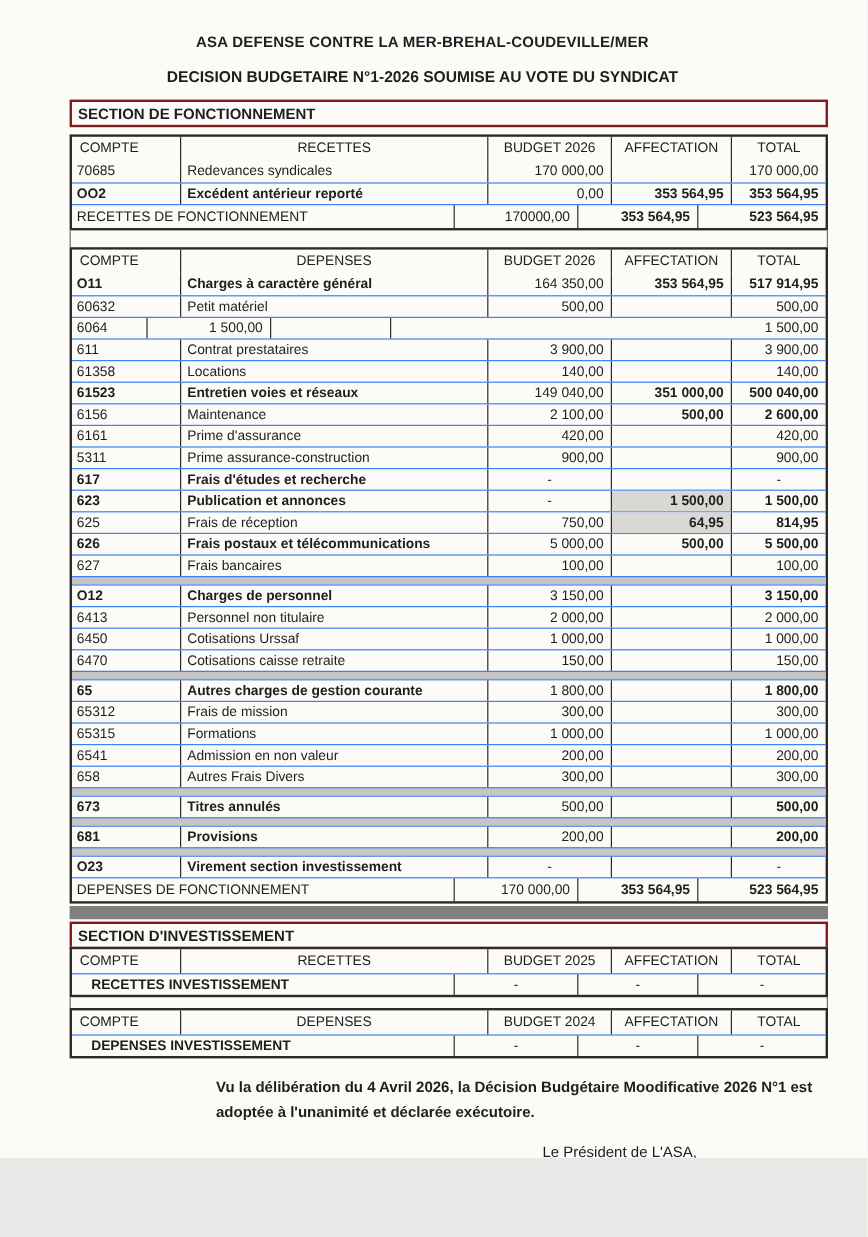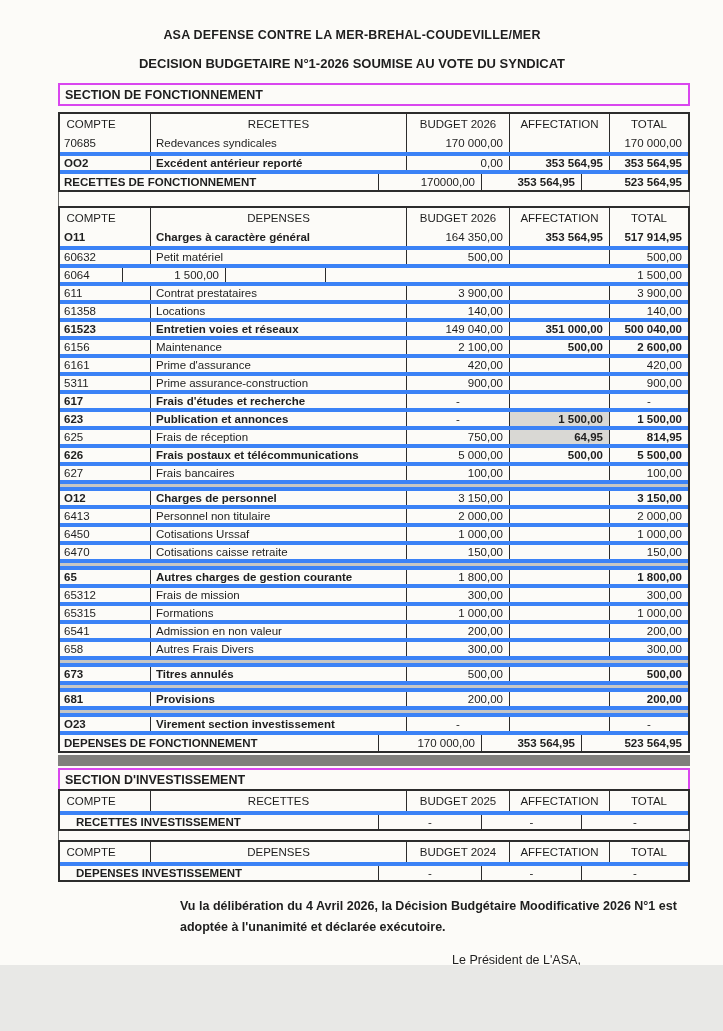--- a/index.html
+++ b/index.html
@@ -9,50 +9,50 @@
     font-family: "Liberation Sans", sans-serif; color: #1e1e1e;
     overflow: hidden; position: relative;
   }
   .titles { padding-top: 28px; width: 660px; margin-left: 22px; text-align: center; }
   .t1 { font-size: 12.5px; font-weight: bold; letter-spacing: .2px; }
   .t2 { font-size: 13px; font-weight: bold; margin-top: 14px; }
 
   .doc { width: 632px; margin: 12px 0 0 58px; }
 
   .box-title {
-    border: 2px solid #d946ef; font-weight: bold; font-size: 12.5px;
+    border: 2px solid #7f1d1d; font-weight: bold; font-size: 12.5px;
     padding: 3px 5px 2px; height: 23px; white-space: nowrap; overflow: hidden;
   }
   .tbl { border: 2px solid #2c2c2c; margin-top: 6px; background: #fcfbf8; }
   .tbl.mt0 { margin-top: 0; }
   .tbl.attached { margin-top: -2px; }
 
   .trow { display: flex; height: 18px; font-size: 11.5px; align-items: stretch; }
-  .trow:not(:first-child) { border-top: 4px solid #3b82f6; }
+  .trow:not(:first-child) { border-top: 1px solid #3b82f6; }
   .c { display: flex; align-items: center; padding: 0 4px; overflow: hidden; white-space: nowrap; }
   .c:not(:first-child) { border-left: 1px solid #2c2c2c; }
   .compte { width: 62px; flex: none; }
   .label  { width: 256px; flex: none; padding-left: 5px; margin-left: 28px; }
   .budget { width: 103px; flex: none; }
   .aff    { width: 100px; flex: none; }
   .total  { flex: 1; }
   .num { justify-content: flex-end; padding-right: 6px; }
   .num.dash { justify-content: center; padding-right: 4px; }
 
   .head { height: 20px; font-weight: normal; font-size: 11.5px; }
   .head .c { justify-content: center; padding: 0 2px; }
 
   .bold-row .compte, .bold-row .label { font-weight: bold; }
   .bold-vals .aff, .bold-vals .total { font-weight: bold; }
   .shade-aff .aff { background: #d9d8d4; }
 
   .sep-row { height: 7px; background: #c7c6c3; }
 
   .total-row { height: 20px; }
-  .total-row .lbl { width: 318px; flex: none; font-weight: bold; padding-left: 4px; }
+  .total-row .lbl { width: 318px; flex: none; font-weight: normal; padding-left: 4px; }
   .total-row .aff, .total-row .total { font-weight: bold; }
   .inv-row { height: 18px; }
   .inv-row .lbl { width: 318px; flex: none; font-weight: bold; padding-left: 16px; }
 
   .gap-row { height: 14px; border-left: 1px solid #6e6e6c; border-right: 1px solid #6e6e6c; }
   .gap-row.small { height: 9px; }
 
   .dark-band { height: 11px; background: #807f7c; margin: 2px 0; }
 
   .footer { margin: 14px 0 0 122px; font-size: 12.5px; font-weight: bold; line-height: 1.65; width: 500px; }

